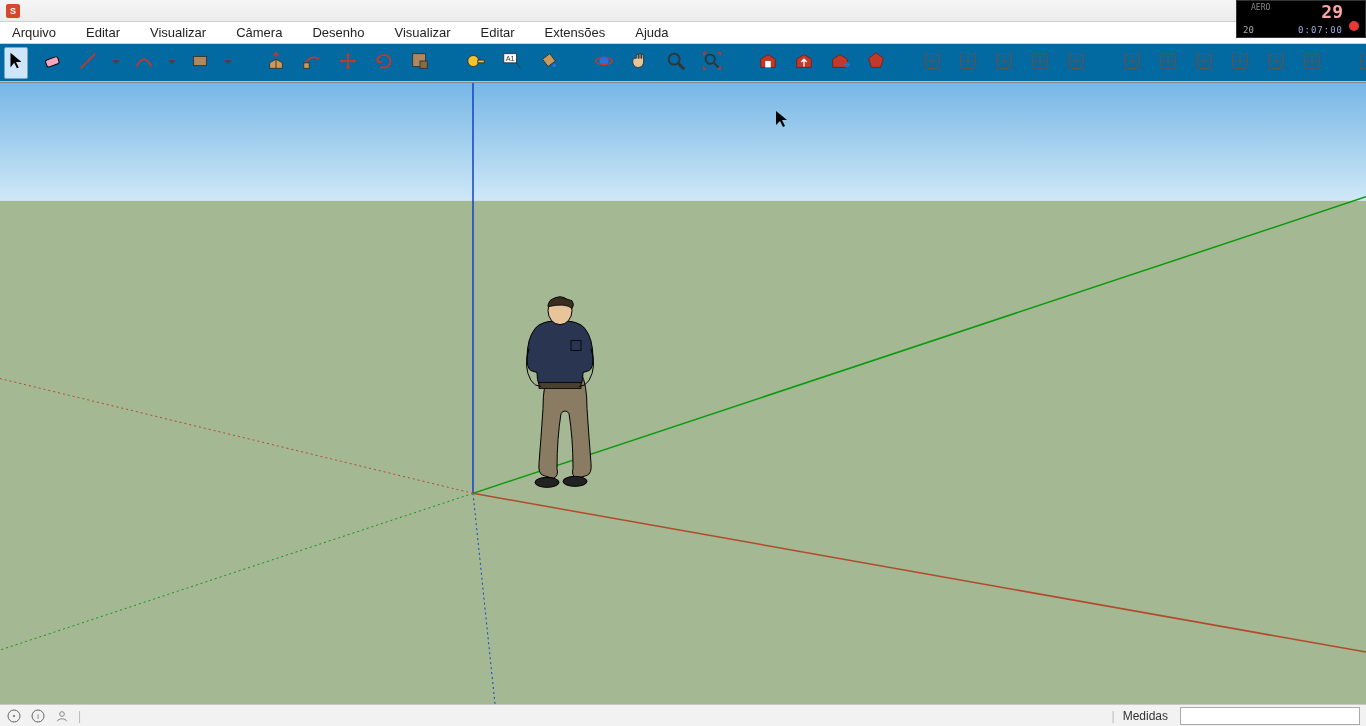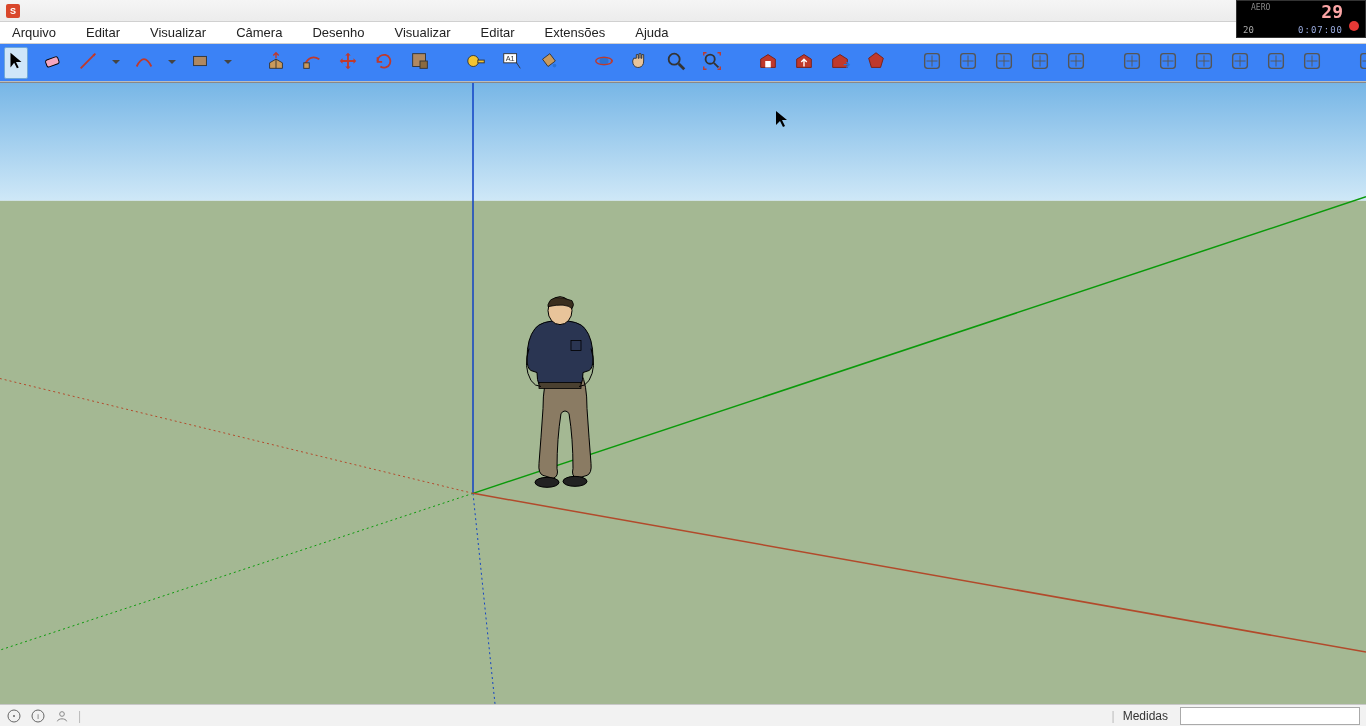--- a/index.html
+++ b/index.html
@@ -11,21 +11,21 @@
   .overlay { position:absolute; top:0; right:0; width:130px; height:38px; background:#000; border:1px solid #333; font-family:monospace; color:#0f0;}
   .overlay .red-dot{position:absolute; right:6px; bottom:6px; width:10px; height:10px; border-radius:50%; background:#e53935;}
   .overlay .line1{position:absolute; top:2px; left:14px; font-size:8px; color:#888;}
   .overlay .big{position:absolute; top:0px; right:22px; font-size:18px; color:#fca5a5; font-weight:bold;}
   .overlay .line2{position:absolute; bottom:2px; left:6px; font-size:9px; color:#aaa;}
   .overlay .time{position:absolute; bottom:2px; right:22px; font-size:9px; letter-spacing:1px; color:#9ad;}
   
   .menubar { height:22px; background:#fff; display:flex; align-items:center; padding:0 4px; border-bottom:1px solid #d0d0d0; gap:14px;}
   .menubar .menu-item { padding:2px 8px; cursor:default; color:#222;}
   
-  .toolbar { height:38px; background:#3b82f6; border-bottom:1px solid #bcbcbc; display:flex; align-items:center; padding:0 4px; gap:12px; overflow:hidden;}
+  .toolbar { height:38px; background:#0369a1; border-bottom:1px solid #bcbcbc; display:flex; align-items:center; padding:0 4px; gap:12px; overflow:hidden;}
   .tool-btn { width:32px; height:32px; border:1px solid transparent; display:flex; align-items:center; justify-content:center; cursor:default; position:relative; border-radius:2px;}
   .tool-btn.active{ background:#cfe6f9; border-color:#6fa8d8;}
   .tool-sep{ width:1px; height:30px; background:#ccc; margin:0 4px;}
   .dropdown-arrow{ width:12px; height:32px; display:flex; align-items:center; justify-content:center; cursor:default;}
   .dropdown-arrow::after{content:""; border:4px solid transparent; border-top-color:#444; margin-top:3px;}
   
   .viewport { position:relative; height: calc(726px - 22px - 22px - 38px - 22px); background:#fff; border-top:1px solid #888;}
   .viewport svg { position:absolute; inset:0; width:100%; height:100%; }
   
   .statusbar{ height:22px; background:#f2f2f2; border-top:1px solid #c8c8c8; display:flex; align-items:center; padding:0 6px; gap:8px; font-size:12px; color:#333;}

